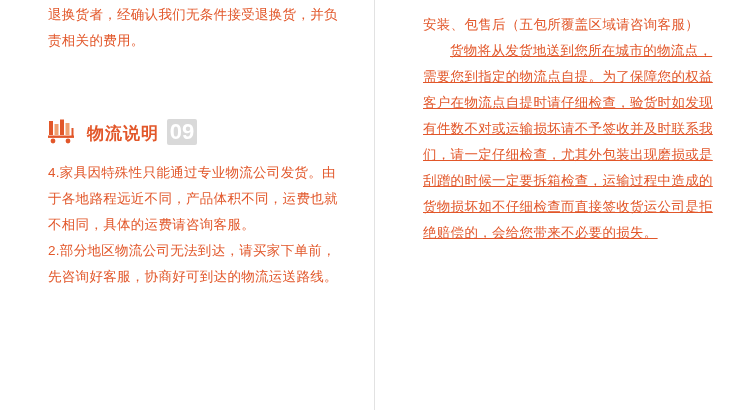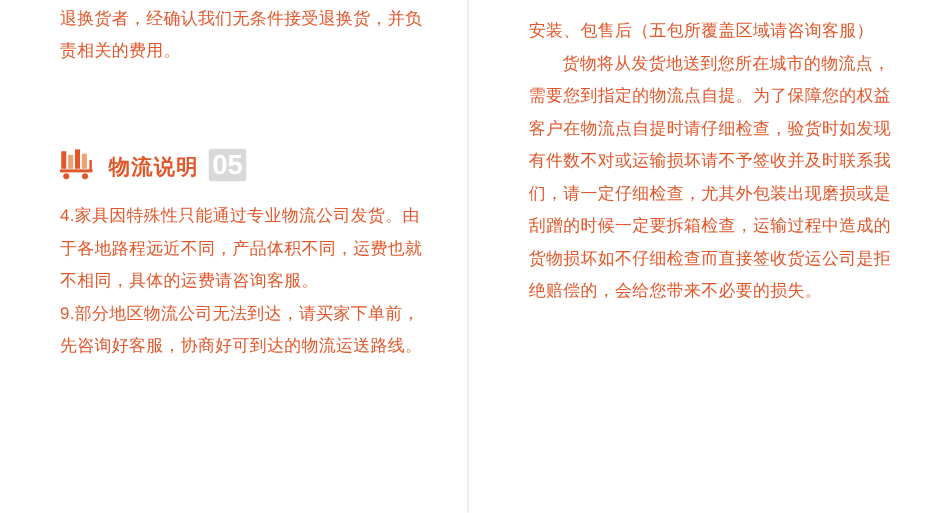--- a/index.html
+++ b/index.html
@@ -94,20 +94,21 @@
     font-size: 13.5px;
     line-height: 26px;
     margin: 0;
     letter-spacing: 0.3px;
   }
   .body-text p {
     margin: 0;
   }
   .indent {
     text-indent: 27px;
+    text-decoration: underline;
   }
 
   
   .icon-cart {
     position: absolute;
     left: 0; top: 2px;
     width: 30px; height: 26px;
   }
   .icon-clip {
     position: absolute;
@@ -133,26 +134,26 @@
           <rect x="6.5" y="6" width="4" height="11" fill="#f0a070"></rect>
           <rect x="12" y="1.5" width="4" height="15.5" fill="#e2572a"></rect>
           <rect x="17.5" y="5" width="4" height="12" fill="#f0a070"></rect>
           <rect x="0" y="17.5" width="26" height="2.4" fill="#e2572a"></rect>
           <circle cx="5" cy="23" r="2.4" fill="#e2572a"></circle>
           <circle cx="20" cy="23" r="2.4" fill="#e2572a"></circle>
           <rect x="23.5" y="10" width="2" height="9" fill="#e2572a"></rect>
         </svg>
       </span>
       <span class="head-title">物流说明</span>
-      <span class="head-num">05</span>
+      <span class="head-num">09</span>
     </div>
 
     <div class="body-text">
       <p>4.家具因特殊性只能通过专业物流公司发货。由于各地路程远近不同，产品体积不同，运费也就不相同，具体的运费请咨询客服。</p>
-      <p>9.部分地区物流公司无法到达，请买家下单前，先咨询好客服，协商好可到达的物流运送路线。</p>
+      <p>2.部分地区物流公司无法到达，请买家下单前，先咨询好客服，协商好可到达的物流运送路线。</p>
     </div>
   </div>
 
   <div class="col col-right">
 
     <p class="tail-text right">安装、包售后（五包所覆盖区域请咨询客服）</p>
 
 
     <div class="body-text">
       <p class="indent">货物将从发货地送到您所在城市的物流点，需要您到指定的物流点自提。为了保障您的权益客户在物流点自提时请仔细检查，验货时如发现有件数不对或运输损坏请不予签收并及时联系我们，请一定仔细检查，尤其外包装出现磨损或是刮蹭的时候一定要拆箱检查，运输过程中造成的货物损坏如不仔细检查而直接签收货运公司是拒绝赔偿的，会给您带来不必要的损失。</p>

